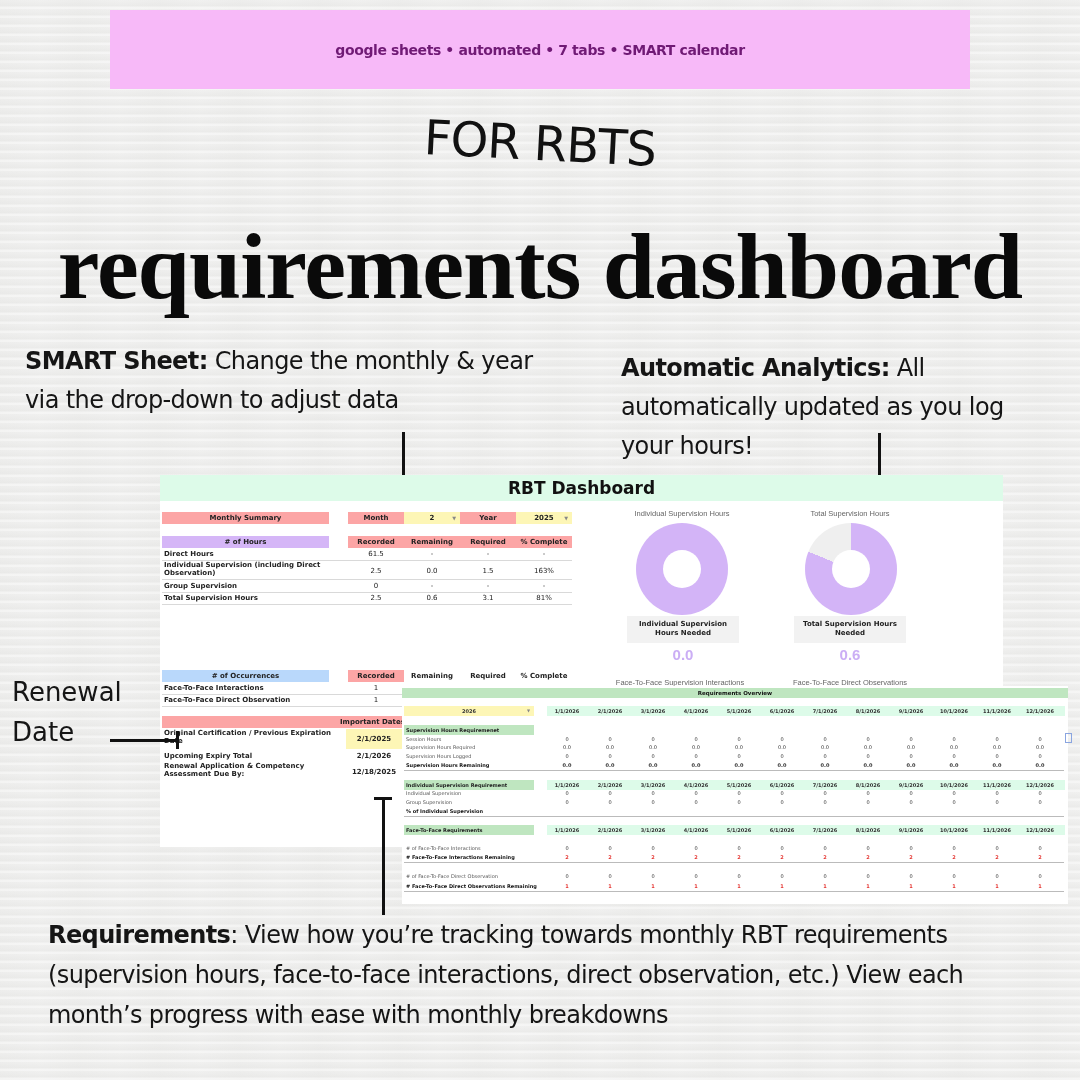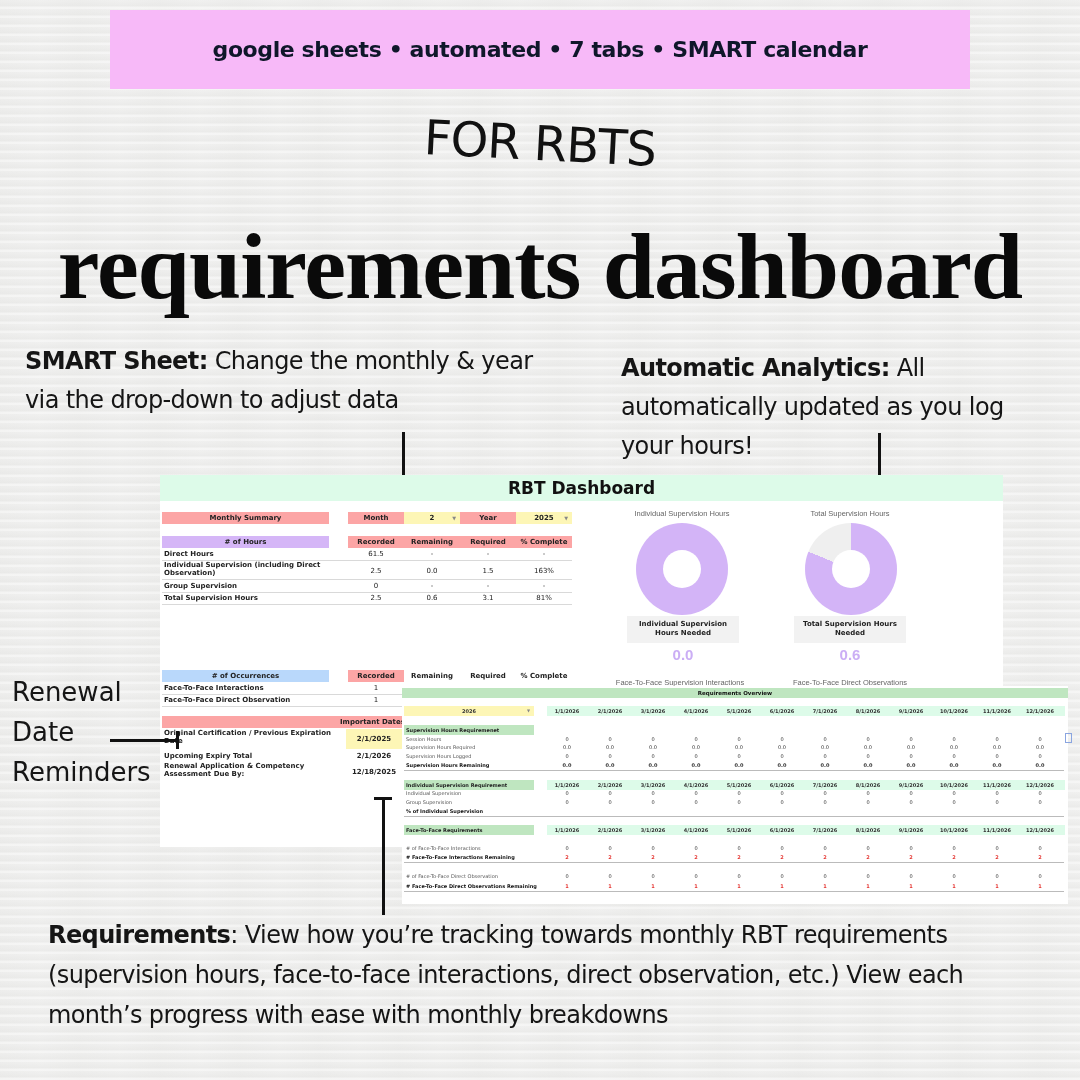--- a/index.html
+++ b/index.html
@@ -16,21 +16,21 @@
   .abs { position: absolute; }
 
   
   .banner {
     left: 110px; top: 10px; width: 860px; height: 79px;
     background: #f7b9f8;
     display: flex; align-items: center; justify-content: center;
   }
   .banner span {
     font-family: "DejaVu Sans", sans-serif; font-weight: bold;
-    font-size: 22px; letter-spacing: -0.4px; color: #0f172a;
+    font-size: 14px; letter-spacing: -0.4px; color: #701a75;
   }
 
   .for-rbts {
     left: 380px; top: 115px; width: 320px; text-align: center;
     font-family: "DejaVu Sans", sans-serif; font-size: 48px; font-weight: normal;
     letter-spacing: -1px;
     transform: rotate(3deg);
   }
   .big-title {
     left: 0; top: 212px; width: 1080px; text-align: center;
@@ -395,21 +395,20 @@
       <div class="oc bold red" style="left:575px;top:196px;">1</div>
       <div class="oc bold red" style="left:618px;top:196px;">1</div>
       <div class="rowline" style="left:2px;top:205px;width:660px;background:#bbb;"></div>
     </div>
 </div>
 <div class="abs" style="left:1065px;top:733px;width:7px;height:10px;border:1px solid #8aa5e0;"></div>
 
 <div class="abs callout c3">
   <div>Renewal</div>
   <div>Date</div>
-  <div>Reminders</div>
 </div>
 <div class="abs hcap" style="left:110px;top:739px;width:68px;"></div>
 <div class="abs vline" style="left:176px;top:731px;height:18px;"></div>
 
 <div class="abs vline" style="left:382px;top:797px;height:118px;"></div>
 <div class="abs hcap" style="left:374px;top:797px;width:18px;"></div>
 
 <div class="abs callout c4">
   <b>Requirements</b><span>: View how you’re tracking towards monthly RBT requirements (supervision hours, face-to-face interactions, direct observation, etc.) View each month’s progress with ease with monthly breakdowns</span>
 </div>

